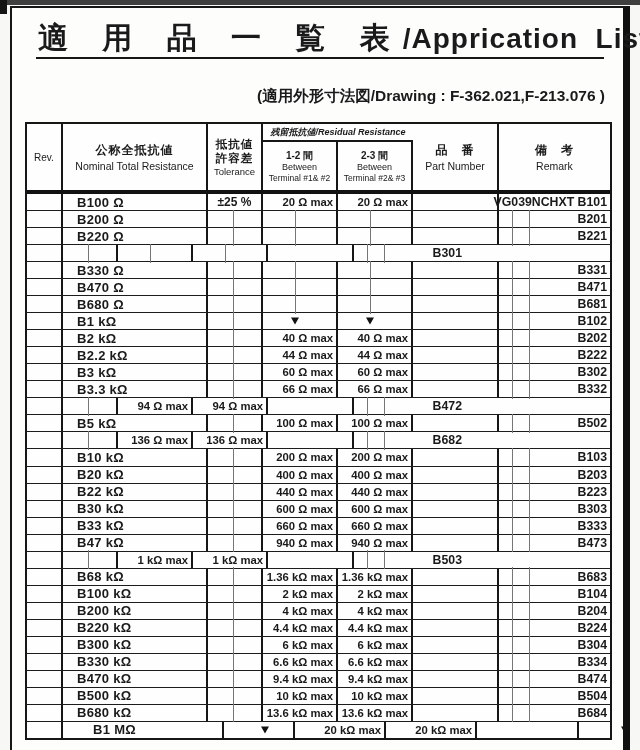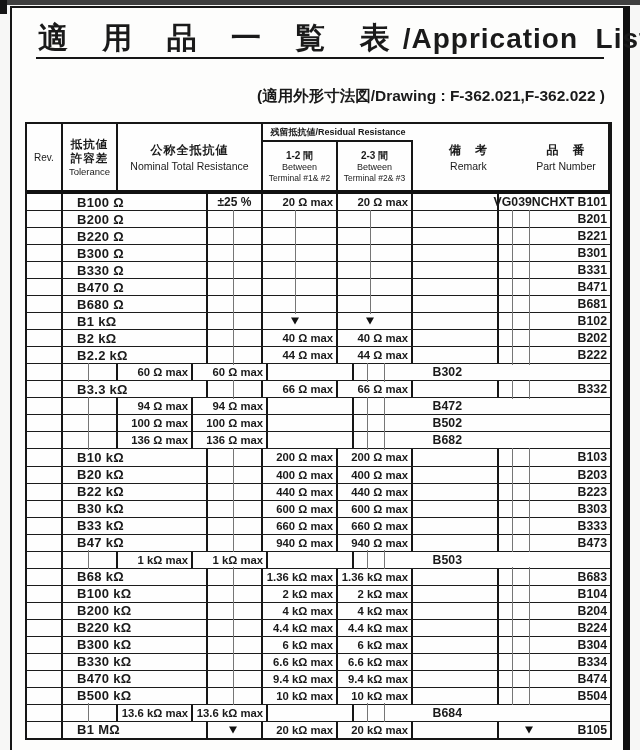--- a/index.html
+++ b/index.html
@@ -24,29 +24,29 @@
   .w-part{width:86px;min-width:86px;}
   .w-rem{width:111px;min-width:111px;}
   .th{border-right:2px solid #161616;display:flex;flex-direction:column;align-items:center;justify-content:center;text-align:center;}
   .th.last{border-right:none;}
   .th .ja{font-size:12px;font-weight:bold;letter-spacing:1px;line-height:15px;}
   .th .en{font-size:10.5px;line-height:12px;margin-top:2px;}
   .th-rev{font-size:10px;}
   .th-tol .ja{font-size:11.5px;line-height:14px;margin-top:0;}
   .th-tol .en{font-size:9.5px;margin-top:1px;}
   .th-res{width:150px;min-width:150px;display:flex;flex-direction:column;align-items:stretch;justify-content:flex-start;border-right:none;padding:0;}
-  .res-group{height:16px;min-height:16px;border-bottom:2px solid #161616;font-size:9px;font-weight:bold;display:flex;align-items:center;justify-content:center;white-space:nowrap;}
+  .res-group{height:16px;min-height:16px;border-bottom:2px solid #161616;font-size:9px;font-weight:bold;display:flex;align-items:center;justify-content:center;white-space:nowrap;font-style:italic;}
   .res-subs{flex:1;display:flex;}
   .res-sub{width:75px;min-width:75px;box-sizing:border-box;border-right:2px solid #161616;display:flex;flex-direction:column;align-items:center;justify-content:center;text-align:center;}
   .res-sub .l1{font-size:10px;font-weight:bold;line-height:12px;text-align:center;}
   .res-sub .l2{font-size:9px;line-height:11px;}
   .res-sub .l3{font-size:8.5px;line-height:10px;white-space:nowrap;}
   .tbody{flex:1;display:flex;flex-direction:column;}
   .trow{flex:1;display:flex;border-bottom:1.5px solid #1c1c1c;}
-  .trow:last-child{border-bottom:none;}
+  .trow:last-child{border-bottom:none;gap:16px;}
   .td{border-right:2px solid #161616;display:flex;align-items:center;overflow:visible;}
   .td.last{border-right:none;}
   .td-nom{padding-left:14px;font-size:13px;font-weight:bold;letter-spacing:0.3px;white-space:nowrap;}
   .td-tol{justify-content:center;font-size:12px;font-weight:bold;white-space:nowrap;}
   .td-res{justify-content:flex-end;padding-right:3px;font-size:11.3px;font-weight:bold;white-space:nowrap;}
   .td-rem{justify-content:flex-end;padding-right:3px;font-size:12.3px;font-weight:bold;white-space:nowrap;}
   .vline{position:absolute;top:-1.5px;bottom:-1.5px;width:1.3px;background:#767676;}
   .arrow-down{position:absolute;top:50%;transform:translateY(-50%);width:0;height:0;border-left:4.5px solid transparent;border-right:4.5px solid transparent;border-top:7.5px solid #111;}
 </style>
 </head>
@@ -54,59 +54,59 @@
 
 <div class="page">
   <div class="scan-top"></div>
   <div class="scan-corner"></div>
   <div class="frame"></div>
 
   <div class="title-row">
     <span class="title-ja">適 用 品 一 覧 表</span><span class="title-en">/Apprication  List</span>
   </div>
   <div class="title-underline"></div>
-  <div class="subtitle">(適用外形寸法図/Drawing : F-362.021,F-362.022 )</div>
+  <div class="subtitle">(適用外形寸法図/Drawing : F-362.021,F-213.076 )</div>
 
   <div class="sheet-table">
     <div class="thead">
       <div class="th th-rev w-rev">
         <span>Rev.</span>
       </div>
+      <div class="th w-nom">
+        <span class="ja">公称全抵抗値</span>
+        <span class="en">Nominal Total Resistance</span>
+      </div>
       <div class="th th-tol w-tol">
         <span class="ja">抵抗値</span>
         <span class="ja">許容差</span>
         <span class="en">Tolerance</span>
-      </div>
-      <div class="th w-nom">
-        <span class="ja">公称全抵抗値</span>
-        <span class="en">Nominal Total Resistance</span>
       </div>
       <div class="th th-res">
         <div class="res-group">残留抵抗値/Residual Resistance</div>
         <div class="res-subs">
           <div class="res-sub">
             <span class="l1">1-2 間</span>
             <span class="l2">Between</span>
             <span class="l3">Terminal #1&amp; #2</span>
           </div>
           <div class="res-sub">
             <span class="l1">2-3 間</span>
             <span class="l2">Between</span>
             <span class="l3">Terminal #2&amp; #3</span>
           </div>
         </div>
       </div>
+      <div class="th w-part">
+        <span class="ja">品　番</span>
+        <span class="en">Part Number</span>
+      </div>
       <div class="th w-rem last">
         <span class="ja">備　考</span>
         <span class="en">Remark</span>
       </div>
-      <div class="th w-part">
-        <span class="ja">品　番</span>
-        <span class="en">Part Number</span>
-      </div>
     </div>
     <div class="tbody" id="tbody">
         <div class="trow">
           <div class="td w-rev"></div>
           <div class="td w-nom td-nom">B100 Ω</div>
           <div class="td w-tol td-tol">±25 %</div>
           <div class="td w-r12 td-res">20 Ω max</div>
           <div class="td w-r23 td-res">20 Ω max</div>
           <div class="td w-part"></div>
           <div class="td w-rem td-rem last">
@@ -146,21 +146,20 @@
           </div>
           <div class="td w-part"></div>
           <div class="td w-rem td-rem last">
             <div class="vline" style="left: 13px;"></div>
             <div class="vline" style="left: 30px;"></div>
             <span>B221</span>
           </div>
         </div>
         <div class="trow">
           <div class="td w-rev"></div>
-          <div class="td w-nom td-nom">B300 Ω</div>
           <div class="td w-tol td-tol">
             <div class="vline" style="left: 25px;"></div>
           </div>
           <div class="td w-r12 td-res">
             <div class="vline" style="left: 32px;"></div>
           </div>
           <div class="td w-r23 td-res">
             <div class="vline" style="left: 32px;"></div>
           </div>
           <div class="td w-part"></div>
@@ -271,20 +270,21 @@
           <div class="td w-r23 td-res">44 Ω max</div>
           <div class="td w-part"></div>
           <div class="td w-rem td-rem last">
             <div class="vline" style="left: 13px;"></div>
             <div class="vline" style="left: 30px;"></div>
             <span>B222</span>
           </div>
         </div>
         <div class="trow">
           <div class="td w-rev"></div>
+          <div class="td w-nom td-nom">B3 kΩ</div>
           <div class="td w-tol td-tol">
             <div class="vline" style="left: 25px;"></div>
           </div>
           <div class="td w-r12 td-res">60 Ω max</div>
           <div class="td w-r23 td-res">60 Ω max</div>
           <div class="td w-part"></div>
           <div class="td w-rem td-rem last">
             <div class="vline" style="left: 13px;"></div>
             <div class="vline" style="left: 30px;"></div>
             <span>B302</span>
@@ -314,20 +314,21 @@
           <div class="td w-r23 td-res">94 Ω max</div>
           <div class="td w-part"></div>
           <div class="td w-rem td-rem last">
             <div class="vline" style="left: 13px;"></div>
             <div class="vline" style="left: 30px;"></div>
             <span>B472</span>
           </div>
         </div>
         <div class="trow">
           <div class="td w-rev"></div>
+          <div class="td w-nom td-nom">B5 kΩ</div>
           <div class="td w-tol td-tol">
             <div class="vline" style="left: 25px;"></div>
           </div>
           <div class="td w-r12 td-res">100 Ω max</div>
           <div class="td w-r23 td-res">100 Ω max</div>
           <div class="td w-part"></div>
           <div class="td w-rem td-rem last">
             <div class="vline" style="left: 13px;"></div>
             <div class="vline" style="left: 30px;"></div>
             <span>B502</span>
@@ -566,20 +567,21 @@
           <div class="td w-r23 td-res">10 kΩ max</div>
           <div class="td w-part"></div>
           <div class="td w-rem td-rem last">
             <div class="vline" style="left: 13px;"></div>
             <div class="vline" style="left: 30px;"></div>
             <span>B504</span>
           </div>
         </div>
         <div class="trow">
           <div class="td w-rev"></div>
+          <div class="td w-nom td-nom">B680 kΩ</div>
           <div class="td w-tol td-tol">
             <div class="vline" style="left: 25px;"></div>
           </div>
           <div class="td w-r12 td-res">13.6 kΩ max</div>
           <div class="td w-r23 td-res">13.6 kΩ max</div>
           <div class="td w-part"></div>
           <div class="td w-rem td-rem last">
             <div class="vline" style="left: 13px;"></div>
             <div class="vline" style="left: 30px;"></div>
             <span>B684</span>

